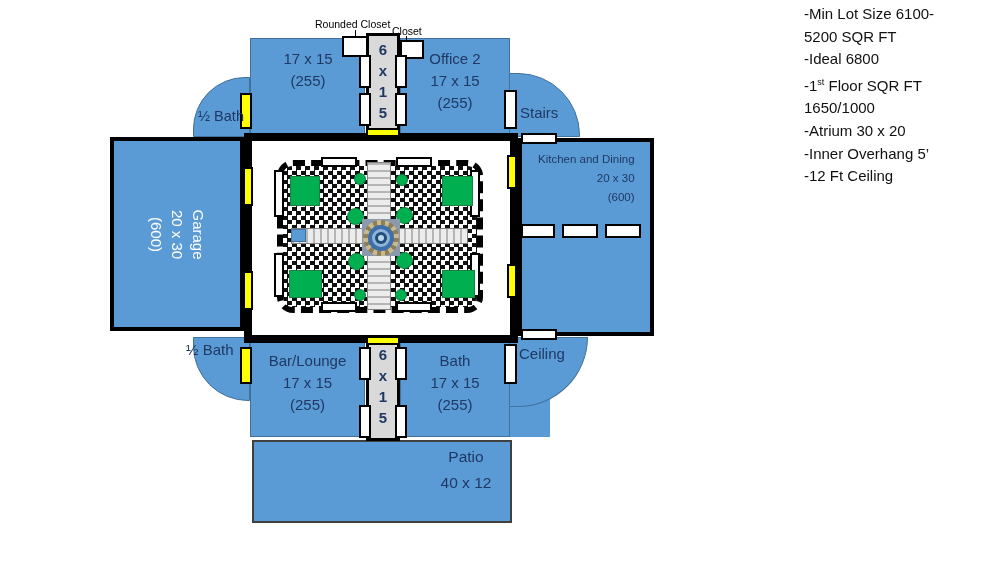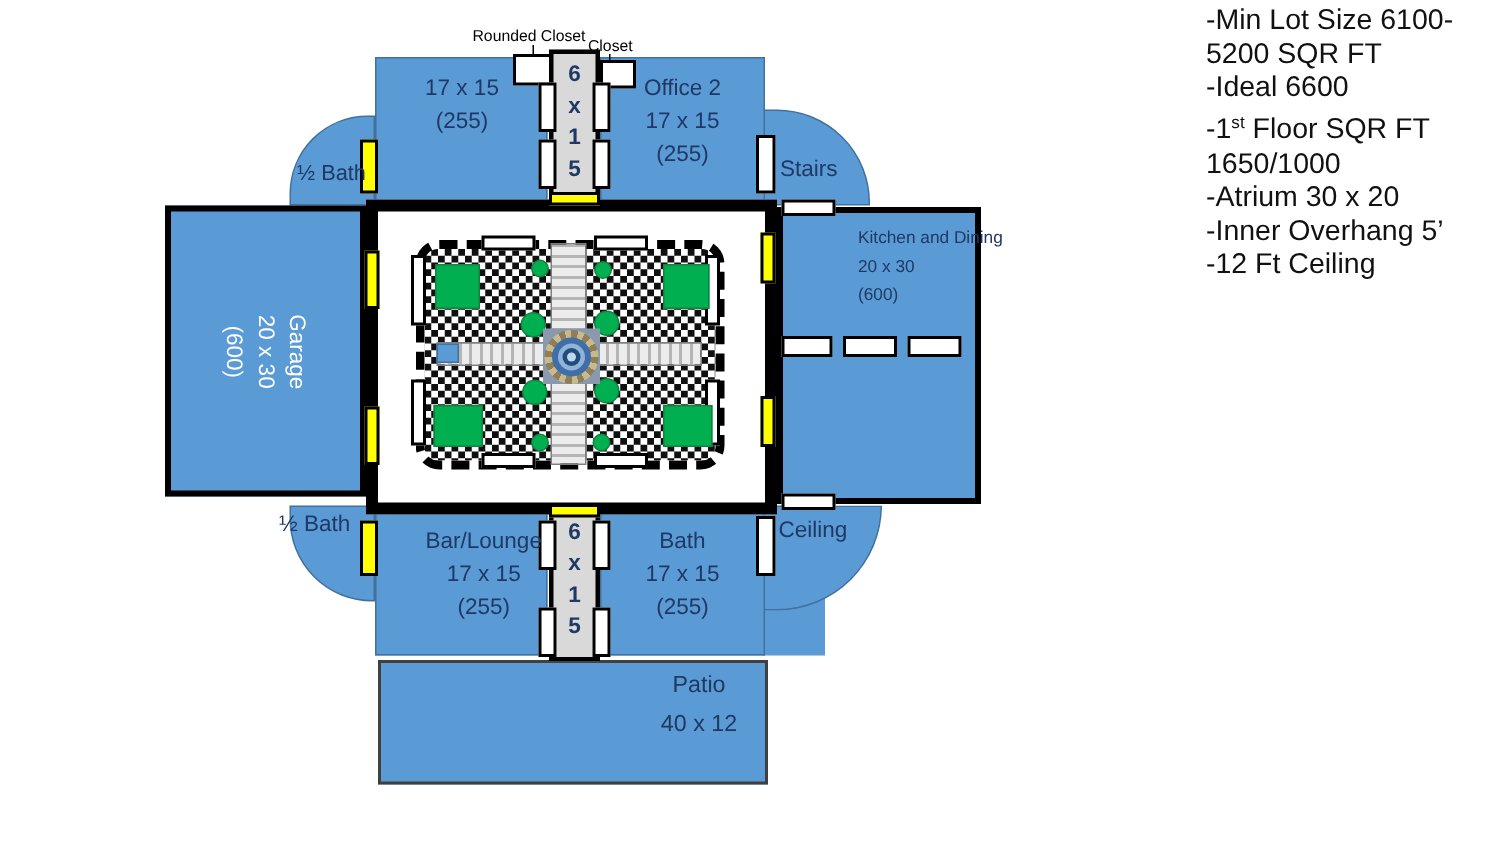--- a/index.html
+++ b/index.html
@@ -29,26 +29,26 @@
           background:repeating-linear-gradient(180deg,#b5b5b5 0 2px,#ececec 2px 7px);}
   .walk-h{position:absolute;box-sizing:border-box;border:1px solid #7f7f7f;
           background:repeating-linear-gradient(90deg,#b5b5b5 0 2px,#ececec 2px 7px);}
   .bush{position:absolute;box-sizing:border-box;background:#00b050;border:1px solid #15813f;}
   .tree{position:absolute;box-sizing:border-box;background:#00b050;border:1px solid #15813f;border-radius:50%;}
   .ring{position:absolute;border-radius:50%;}
   
   .roomlabel{position:absolute;text-align:center;color:#1f3864;font-size:15px;line-height:22px;white-space:nowrap;}
   .smalllabel{position:absolute;color:#1f3864;font-size:15px;white-space:nowrap;}
   .tinylabel{position:absolute;color:#000;font-size:10.5px;white-space:nowrap;}
-  .kitchenlabel{position:absolute;color:#1f3864;font-size:11.5px;line-height:19px;text-align:left;white-space:nowrap;margin-left:34px;}
+  .kitchenlabel{position:absolute;color:#1f3864;font-size:11.5px;line-height:19px;text-align:right;white-space:nowrap;}
   .garagelabel{position:absolute;left:117px;top:203px;width:120px;height:63px;
                transform:rotate(90deg);color:#fff;font-size:15px;line-height:21px;text-align:center;white-space:nowrap;}
   .patiolabel{position:absolute;left:405px;top:444px;width:122px;text-align:center;
               color:#1f3864;font-size:15.5px;line-height:26px;white-space:nowrap;}
-  .notes{position:absolute;left:804px;top:3px;width:194px;color:#111;font-size:19px;line-height:22.6px;}
+  .notes{position:absolute;left:804px;top:3px;width:194px;color:#111;font-size:15px;line-height:22.6px;}
   .notes sup{font-size:0.6em;}
 </style>
 </head>
 <body>
 
 <div class="plan">
 
   <div class="qshape" style="left:193px;top:77px;width:57px;height:60px;border-radius:52px 0 0 0;"></div>
   <div class="qshape" style="left:508px;top:73px;width:72px;height:64px;border-radius:0 62px 0 0;"></div>
   <div class="qshape" style="left:193px;top:337px;width:57px;height:64px;border-radius:0 0 0 55px;"></div>
@@ -153,21 +153,21 @@
 
   <div class="roomlabel" style="left:252px;top:48px;width:112px;">
     <div>17 x 15</div>
     <div>(255)</div>
   </div>
   <div class="roomlabel" style="left:399px;top:48px;width:112px;">
     <div>Office 2</div>
     <div>17 x 15</div>
     <div>(255)</div>
   </div>
-  <div class="roomlabel" style="left:250px;top:350px;width:115px;padding-left:15px;">
+  <div class="roomlabel" style="left:250px;top:350px;width:115px;">
     <div>Bar/Lounge</div>
     <div>17 x 15</div>
     <div>(255)</div>
   </div>
   <div class="roomlabel" style="left:398px;top:350px;width:114px;">
     <div>Bath</div>
     <div>17 x 15</div>
     <div>(255)</div>
   </div>
 
@@ -189,21 +189,21 @@
   </div>
 
   <div class="smalllabel" style="left:198px;top:108px;font-size:14.5px;">½ Bath</div>
   <div class="smalllabel" style="left:186px;top:341px;">½ Bath</div>
   <div class="smalllabel" style="left:520px;top:104px;">Stairs</div>
   <div class="smalllabel" style="left:519px;top:345px;">Ceiling</div>
 
   <div class="notes">
     <div>-Min Lot Size 6100-</div>
     <div>5200 SQR FT</div>
-    <div>-Ideal 6600</div>
+    <div>-Ideal 6800</div>
     <div><span>-1</span><sup>st</sup><span> Floor SQR FT</span></div>
     <div>1650/1000</div>
     <div>-Atrium 30 x 20</div>
     <div>-Inner Overhang 5’</div>
     <div>-12 Ft Ceiling</div>
   </div>
 
 </div>
 
 </body></html>

